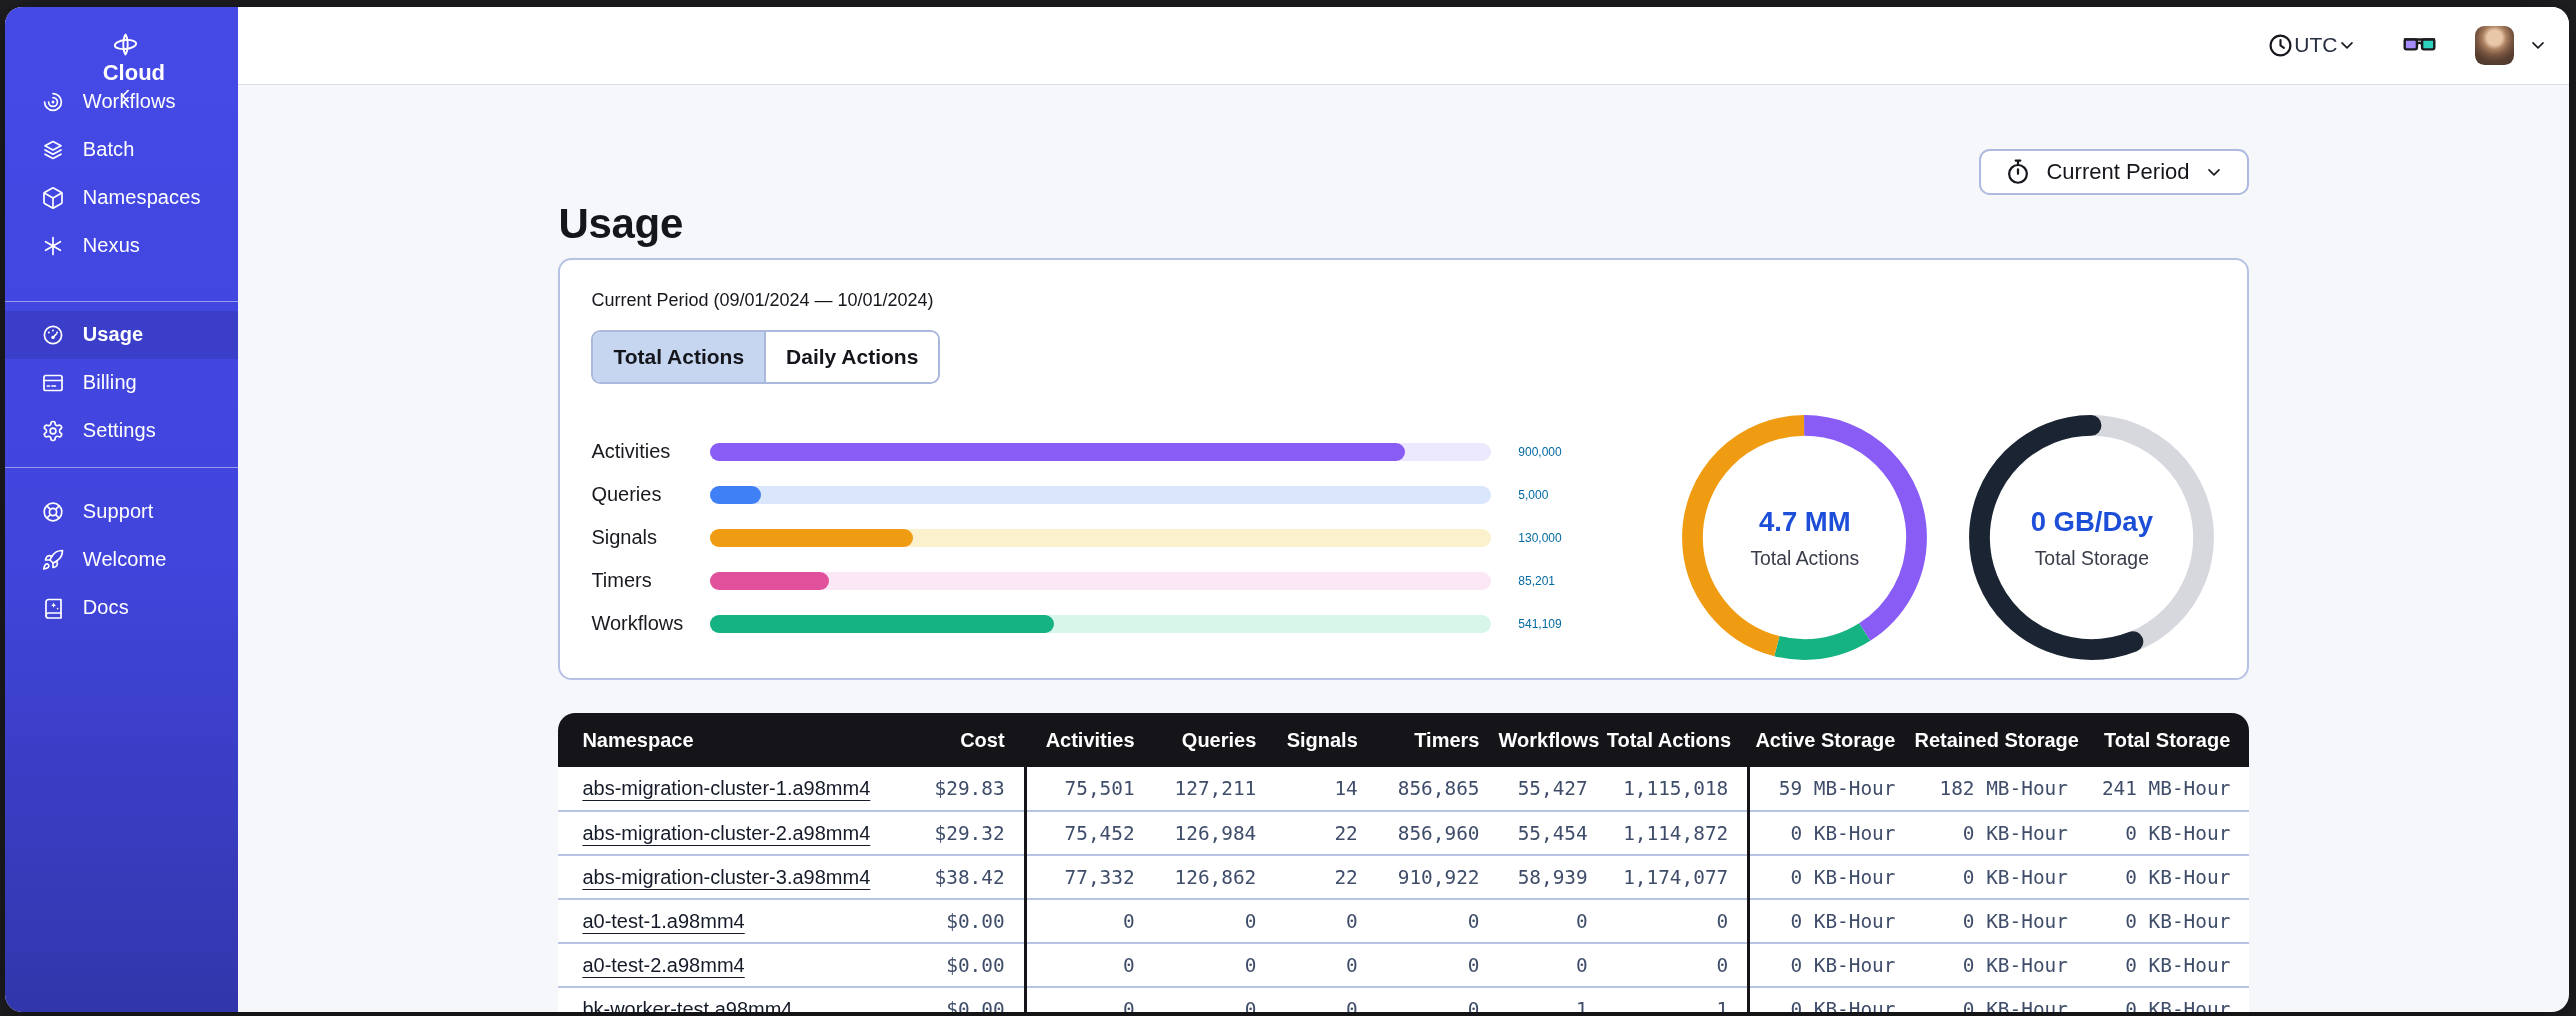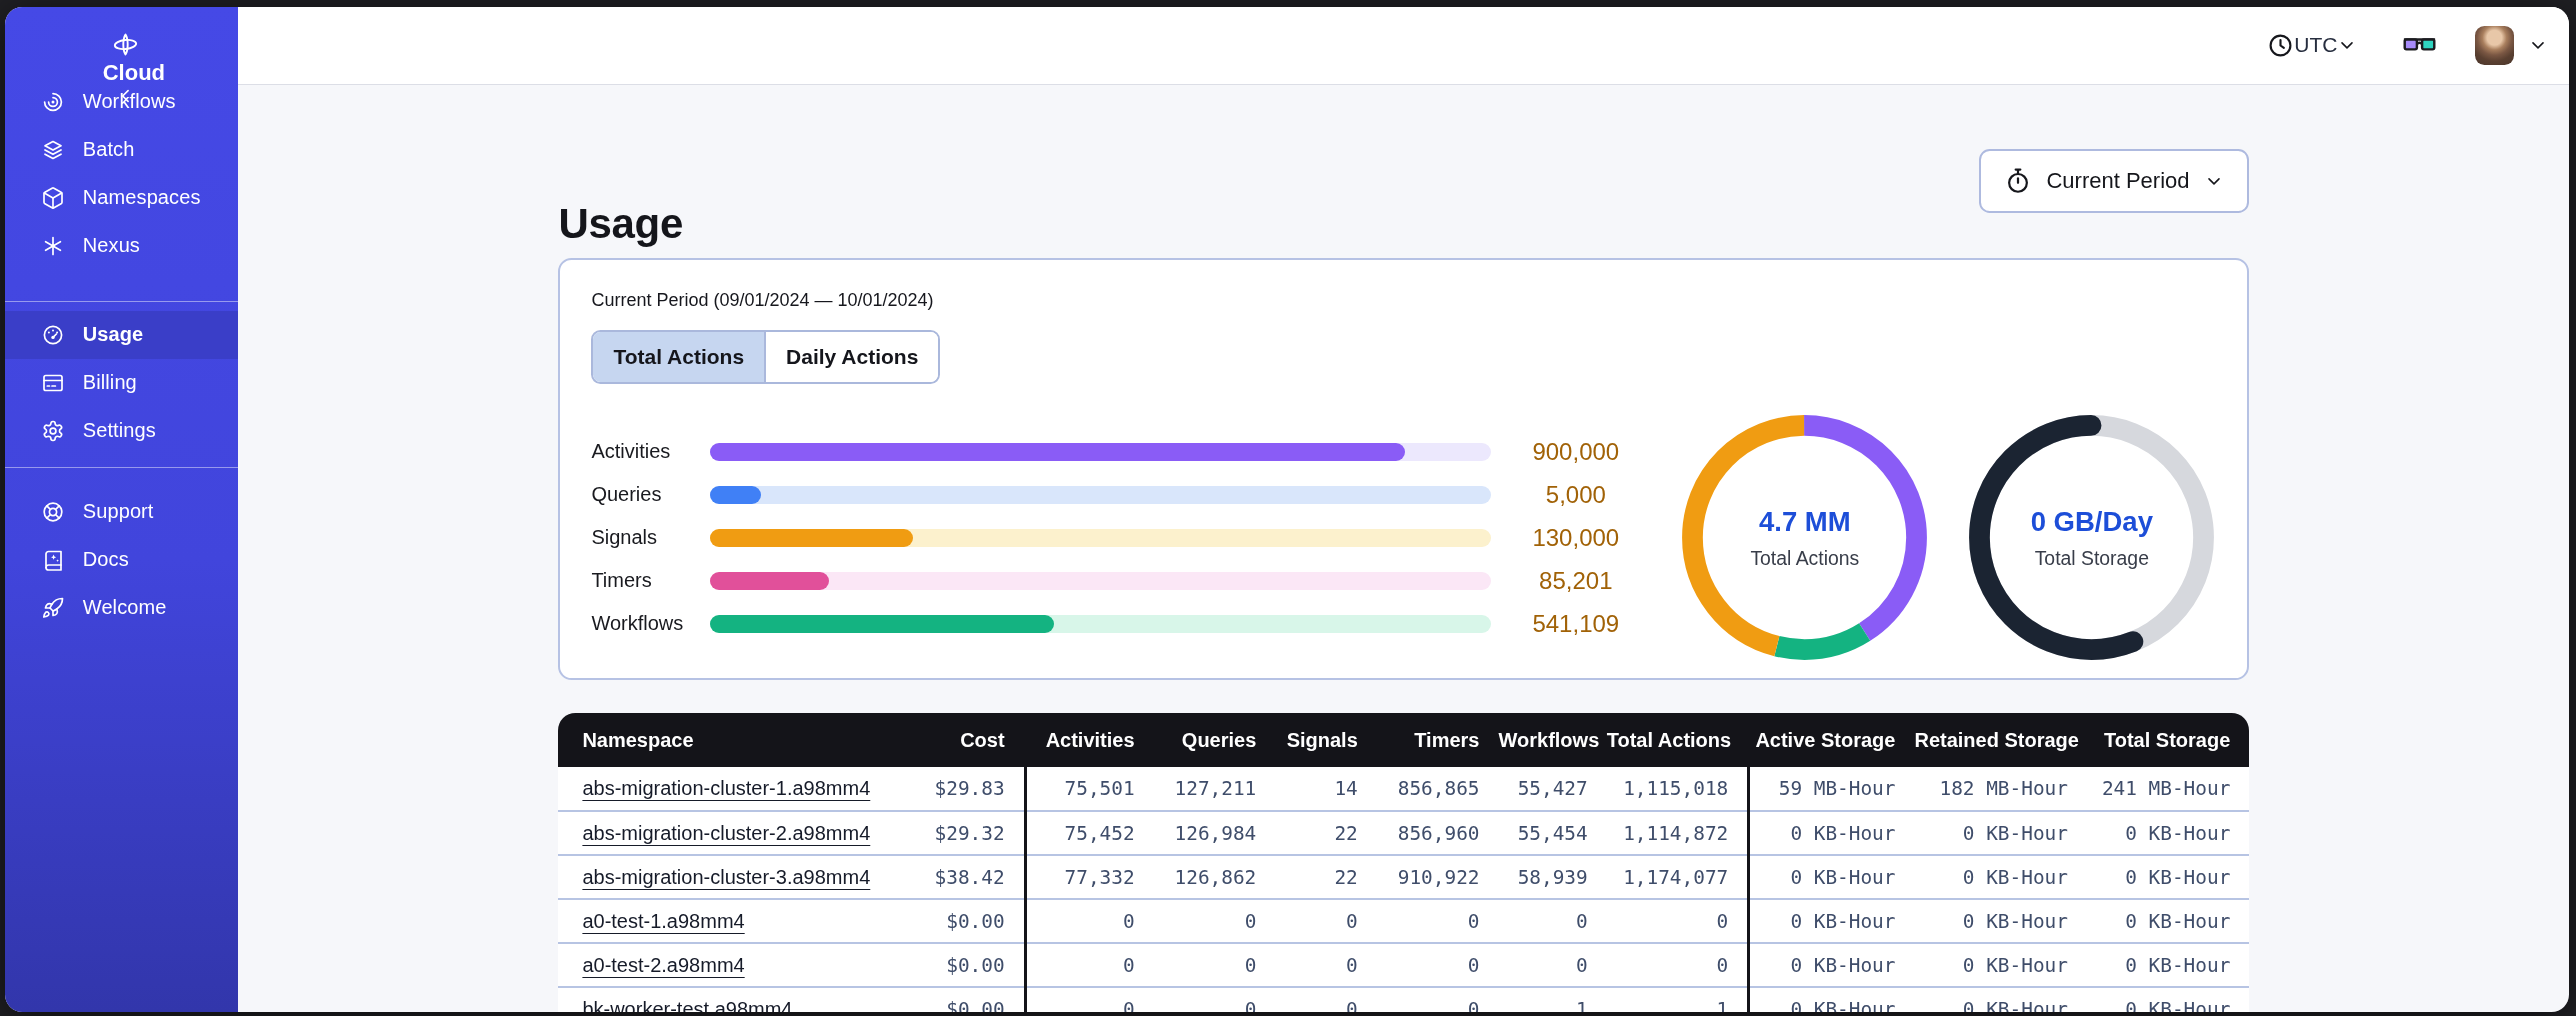--- a/index.html
+++ b/index.html
@@ -54,21 +54,21 @@
     width:39px; height:39px; border-radius:9.4px;
     background:
       radial-gradient(circle at 50% 30%, #e8c7a8 0 22%, #a97f5e 36%, #7a5743 52%, #5a4031 70%, #4a352b 100%);
   }
 
   .content { flex:1; overflow:hidden; padding:0 320px; }
 
   .title-row { display:flex; justify-content:space-between; align-items:flex-start; margin-top:64px; }
   .page-title { font-size:42px; font-weight:600; color:#15161b; margin-top:51px; letter-spacing:-0.3px; }
   .period-button {
-    height:64px; background:#fff; border:2px solid #aebadf; border-radius:10.7px;
+    height:46px; background:#fff; border:2px solid #aebadf; border-radius:10.7px;
     display:flex; align-items:center; gap:14.8px; padding:0 23px; cursor:pointer;
     font-size:22px; font-weight:500; color:#15161b;
   }
   .period-button .icon svg { width:28px; height:28px; display:block; }
 
   
   .card {
     margin-top:10.7px; background:#fff; border:2px solid #b6c2e4; border-radius:13.4px;
     padding:29.5px 31px; height:422px;
   }
@@ -78,21 +78,21 @@
          font-size:21px; font-weight:600; color:#15161c; background:#fff; cursor:pointer; }
   .tab.active { background:#c6d6f0; }
   .tab:first-child { border-right:2px solid #aab8dc; }
 
   .usage-visuals { display:flex; align-items:center; margin-top:29.5px; }
   .bars-chart { flex:1; margin-right:47px; }
   .bar-row { height:43px; display:flex; align-items:center; }
   .bar-label { width:119px; font-size:20px; color:#191a1f; }
   .bar-track { flex:1; height:18px; border-radius:9.4px; position:relative; }
   .bar-fill { position:absolute; left:0; top:0; height:100%; border-radius:9.4px; }
-  .bar-value { width:115px; margin-left:27px; text-align:center; font-size:24px; color:#a16207; }
+  .bar-value { width:115px; margin-left:27px; text-align:left; font-size:12px; color:#0369a1; }
 
   .donut { width:249px; height:249px; position:relative; flex:0 0 249px; }
   .donut + .donut { margin-left:38px; }
   .donut svg { width:100%; height:100%; display:block; }
   .donut-center { position:absolute; inset:0; display:flex; flex-direction:column; align-items:center; justify-content:center; }
   .donut-value { font-size:27.5px; font-weight:600; color:#1d4ed8; }
   .donut-label { font-size:19.4px; color:#383d49; margin-top:9.4px; }
 
   
   .table-wrap { margin-top:33px; border-radius:17.4px 17.4px 0 0; overflow:hidden; }
@@ -216,38 +216,38 @@
               <circle cx="12" cy="12" r="8.8"></circle>
               <circle cx="12" cy="12" r="3.6"></circle>
               <path d="M5.8 5.8l3.7 3.7M14.5 14.5l3.7 3.7M18.2 5.8l-3.7 3.7M9.5 14.5l-3.7 3.7"></path>
             </svg>
           </span>
           <span class="nav-label">Support</span>
         </li>
         <li class="nav-item">
           <span class="icon">
             <svg viewBox="0 0 24 24" fill="none" stroke="#fff" stroke-width="1.7" stroke-linecap="round" stroke-linejoin="round">
+              <path d="M4.7 16.3c-1.4 1.2-1.9 4.7-1.9 4.7s3.5-.5 4.7-1.9a2 2 0 0 0-2.8-2.8z"></path>
+              <path d="m12 15-3-3a21 21 0 0 1 1.9-3.8A12.3 12.3 0 0 1 21.5 2.5c0 2.6-.8 7.2-5.7 10.5A21 21 0 0 1 12 15z"></path>
+              <path d="M9 12H4.5s.5-2.9 1.9-3.8C8 7.1 11 8.2 11 8.2"></path>
+              <path d="M12 15v4.5s2.9-.5 3.8-1.9c1.1-1.6 0-4.6 0-4.6"></path>
+            </svg>
+          </span>
+          <span class="nav-label">Welcome</span>
+        </li>
+        <li class="nav-item">
+          <span class="icon">
+            <svg viewBox="0 0 24 24" fill="none" stroke="#fff" stroke-width="1.7" stroke-linecap="round" stroke-linejoin="round">
               <path d="M5 19.5A2.5 2.5 0 0 1 7.5 17H20V3.5H7.5A2.5 2.5 0 0 0 5 6v13.5z"></path>
               <path d="M5 19.5A2.5 2.5 0 0 0 7.5 22H20v-5"></path>
               <path d="M12.6 6.6l.8 1.8 1.8.8-1.8.8-.8 1.8-.8-1.8-1.8-.8 1.8-.8z" fill="#fff" stroke="none"></path>
               <path d="M16.6 11.2l.4 1 1 .4-1 .4-.4 1-.4-1-1-.4 1-.4z" fill="#fff" stroke="none"></path>
             </svg>
           </span>
           <span class="nav-label">Docs</span>
-        </li>
-        <li class="nav-item">
-          <span class="icon">
-            <svg viewBox="0 0 24 24" fill="none" stroke="#fff" stroke-width="1.7" stroke-linecap="round" stroke-linejoin="round">
-              <path d="M4.7 16.3c-1.4 1.2-1.9 4.7-1.9 4.7s3.5-.5 4.7-1.9a2 2 0 0 0-2.8-2.8z"></path>
-              <path d="m12 15-3-3a21 21 0 0 1 1.9-3.8A12.3 12.3 0 0 1 21.5 2.5c0 2.6-.8 7.2-5.7 10.5A21 21 0 0 1 12 15z"></path>
-              <path d="M9 12H4.5s.5-2.9 1.9-3.8C8 7.1 11 8.2 11 8.2"></path>
-              <path d="M12 15v4.5s2.9-.5 3.8-1.9c1.1-1.6 0-4.6 0-4.6"></path>
-            </svg>
-          </span>
-          <span class="nav-label">Welcome</span>
         </li>
       </ul>
   </nav>
 
   <div class="main">
     <header class="topbar">
       <div class="tz-button">
         <span class="icon">
             <svg viewBox="0 0 24 24" fill="none" stroke="#16171c" stroke-width="1.9" stroke-linecap="round" stroke-linejoin="round">
               <circle cx="12" cy="12" r="8.8"></circle>

